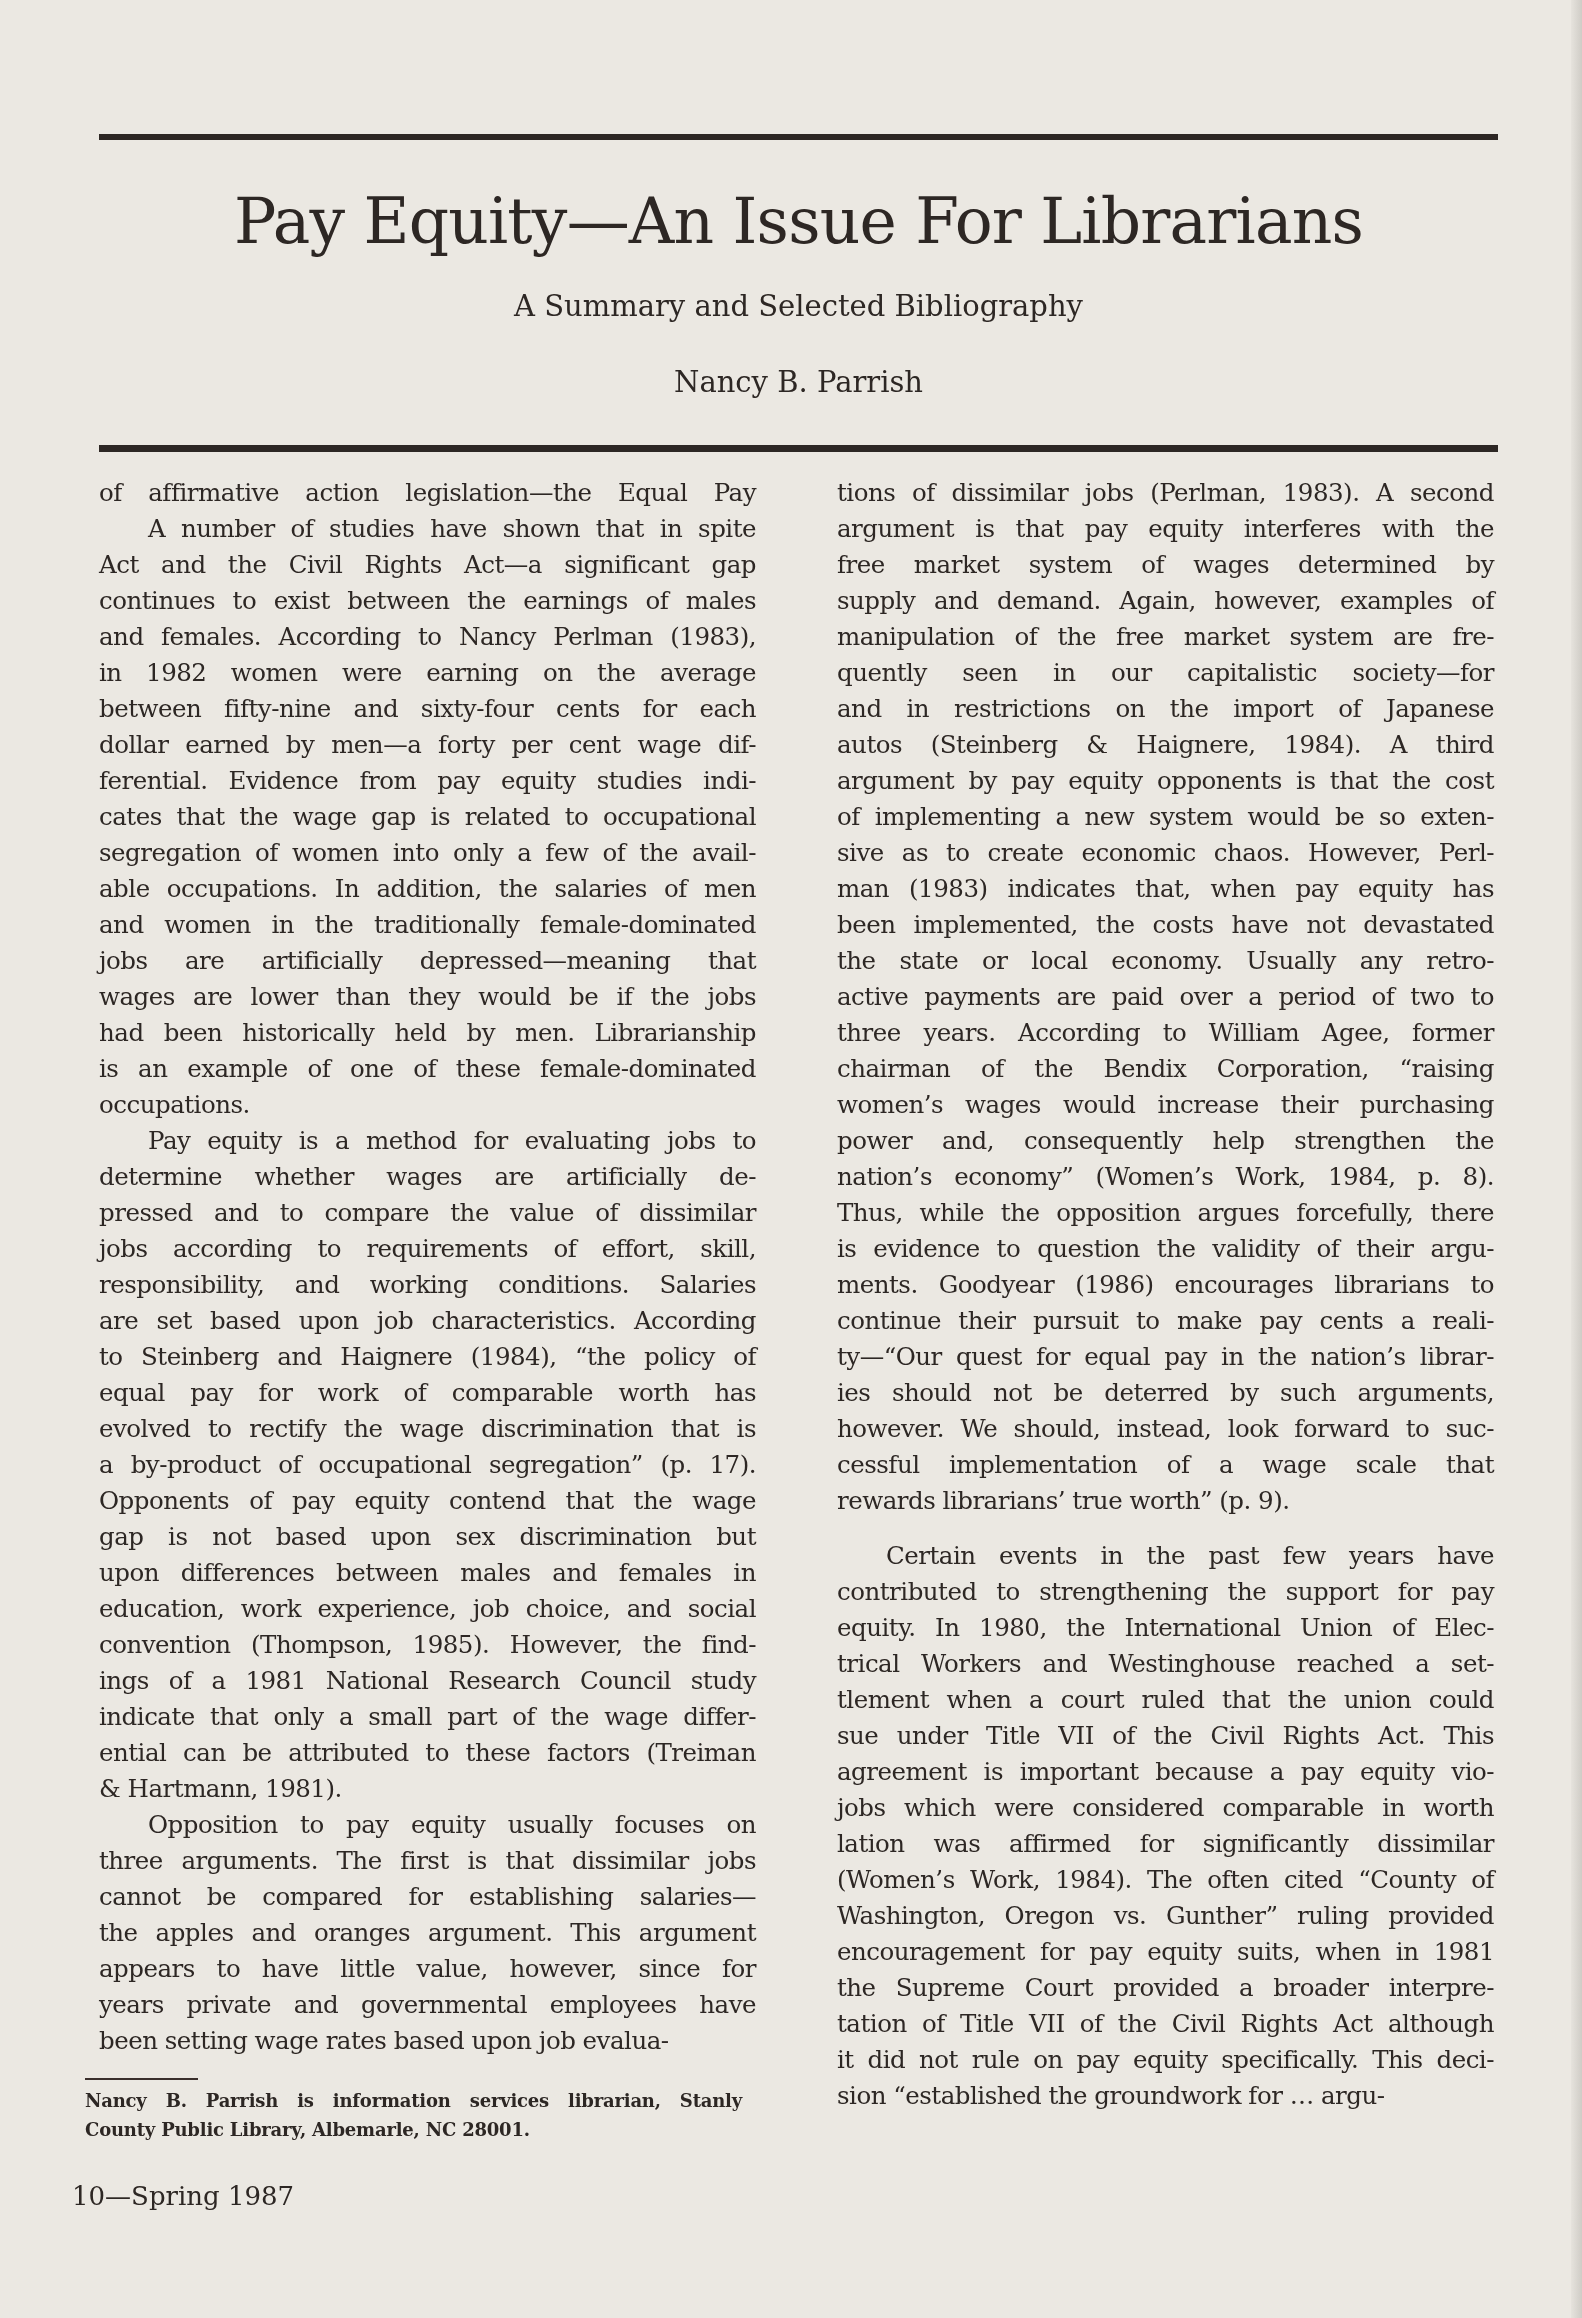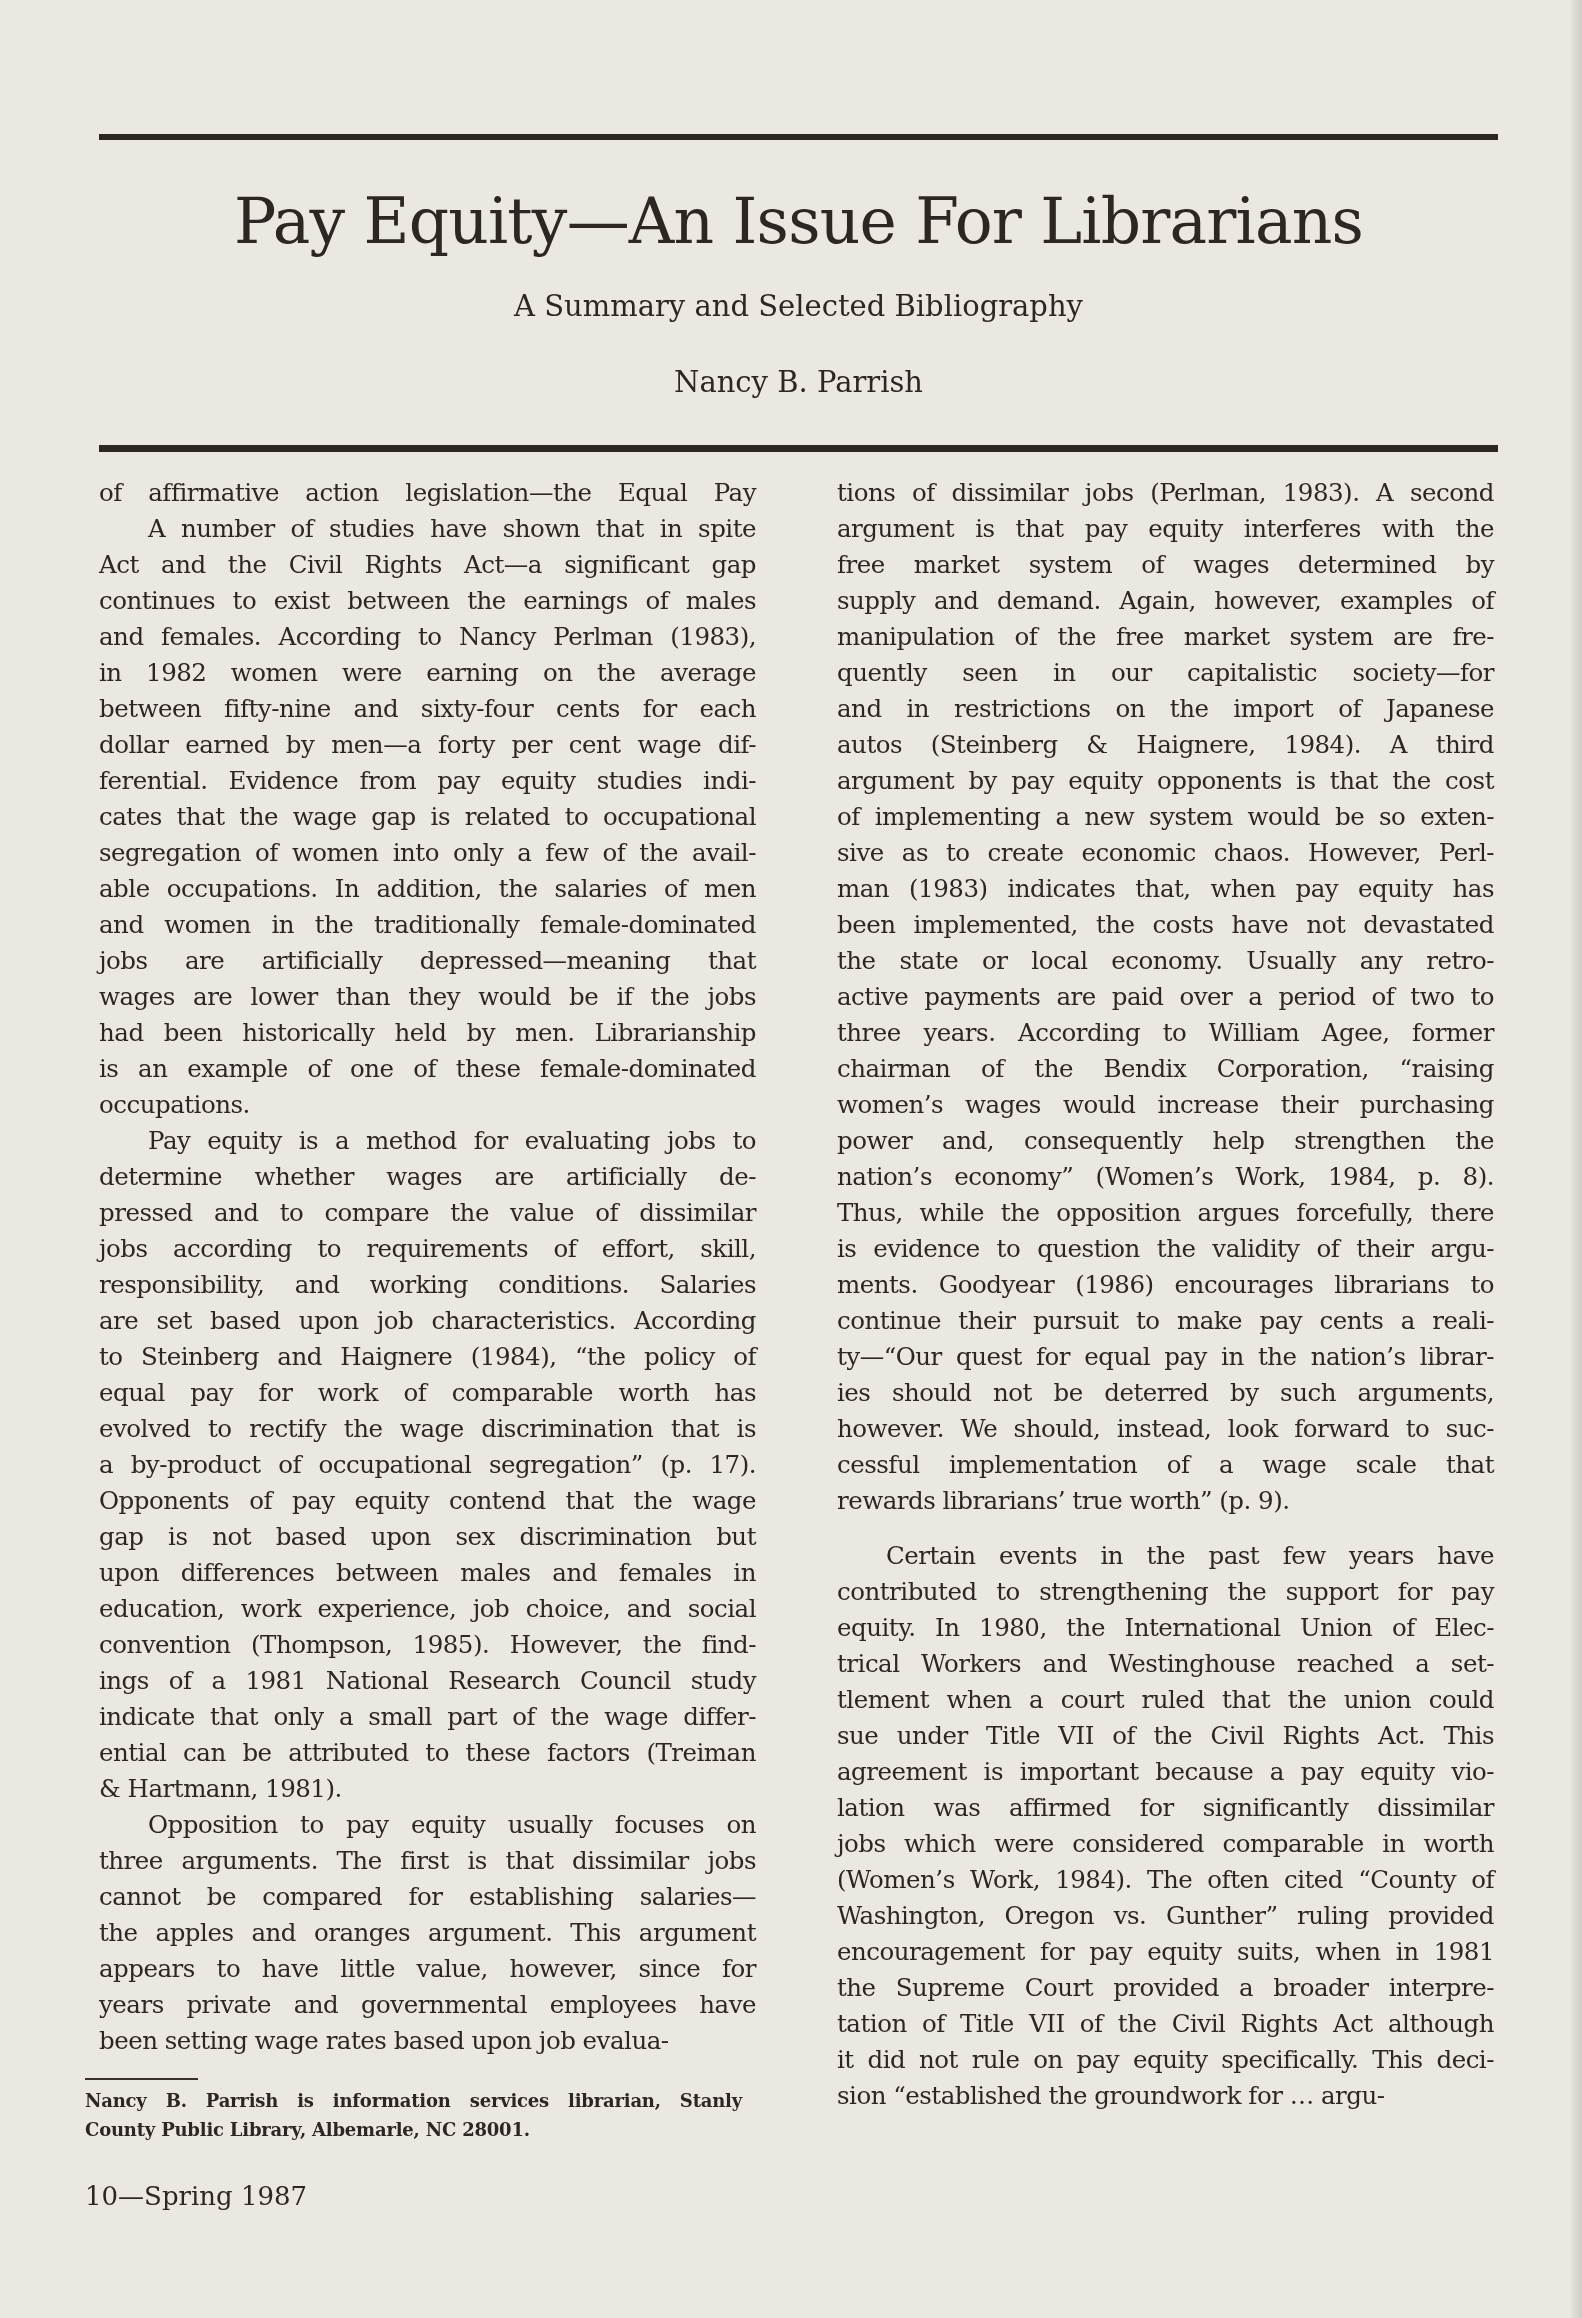--- a/index.html
+++ b/index.html
@@ -51,21 +51,21 @@
   }
   .footnote {
     position: absolute; top: 2087px; left: 85px; width: 657px;
   }
   .footnote .fline {
     display: block; font-size: 18px; line-height: 28.5px; font-weight: bold;
     white-space: nowrap; text-align: justify; text-align-last: justify; letter-spacing: -0.2px;
   }
   .footnote .fline.last { text-align-last: left; }
   .folio {
-    position: absolute; top: 2180px; left: 85px; font-size: 26px; line-height: 32px;
+    position: absolute; top: 2180px; left: 72px; font-size: 26px; line-height: 32px;
     white-space: nowrap;
   }
 </style>
 </head>
 <body>
 
 <div class="page-edge"></div>
 
 <div class="rule top"></div>
 <h1 class="title" style="margin:0;font-weight:normal;">Pay Equity—An Issue For Librarians</h1>
@@ -161,22 +161,22 @@
     </div>
     <span class="gap" style="height: 19px;"></span>
     <div>
       <span class="line indent">Certain events in the past few years have</span>
       <span class="line">contributed to strengthening the support for pay</span>
       <span class="line">equity. In 1980, the International Union of Elec-</span>
       <span class="line">trical Workers and Westinghouse reached a set-</span>
       <span class="line">tlement when a court ruled that the union could</span>
       <span class="line">sue under Title VII of the Civil Rights Act. This</span>
       <span class="line">agreement is important because a pay equity vio-</span>
+      <span class="line">jobs which were considered comparable in worth</span>
       <span class="line">lation was affirmed for significantly dissimilar</span>
-      <span class="line">jobs which were considered comparable in worth</span>
       <span class="line">(Women’s Work, 1984). The often cited “County of</span>
       <span class="line">Washington, Oregon vs. Gunther” ruling provided</span>
       <span class="line">encouragement for pay equity suits, when in 1981</span>
       <span class="line">the Supreme Court provided a broader interpre-</span>
       <span class="line">tation of Title VII of the Civil Rights Act although</span>
       <span class="line">it did not rule on pay equity specifically. This deci-</span>
       <span class="line last">sion “established the groundwork for … argu-</span>
     </div>
   </div>
 

